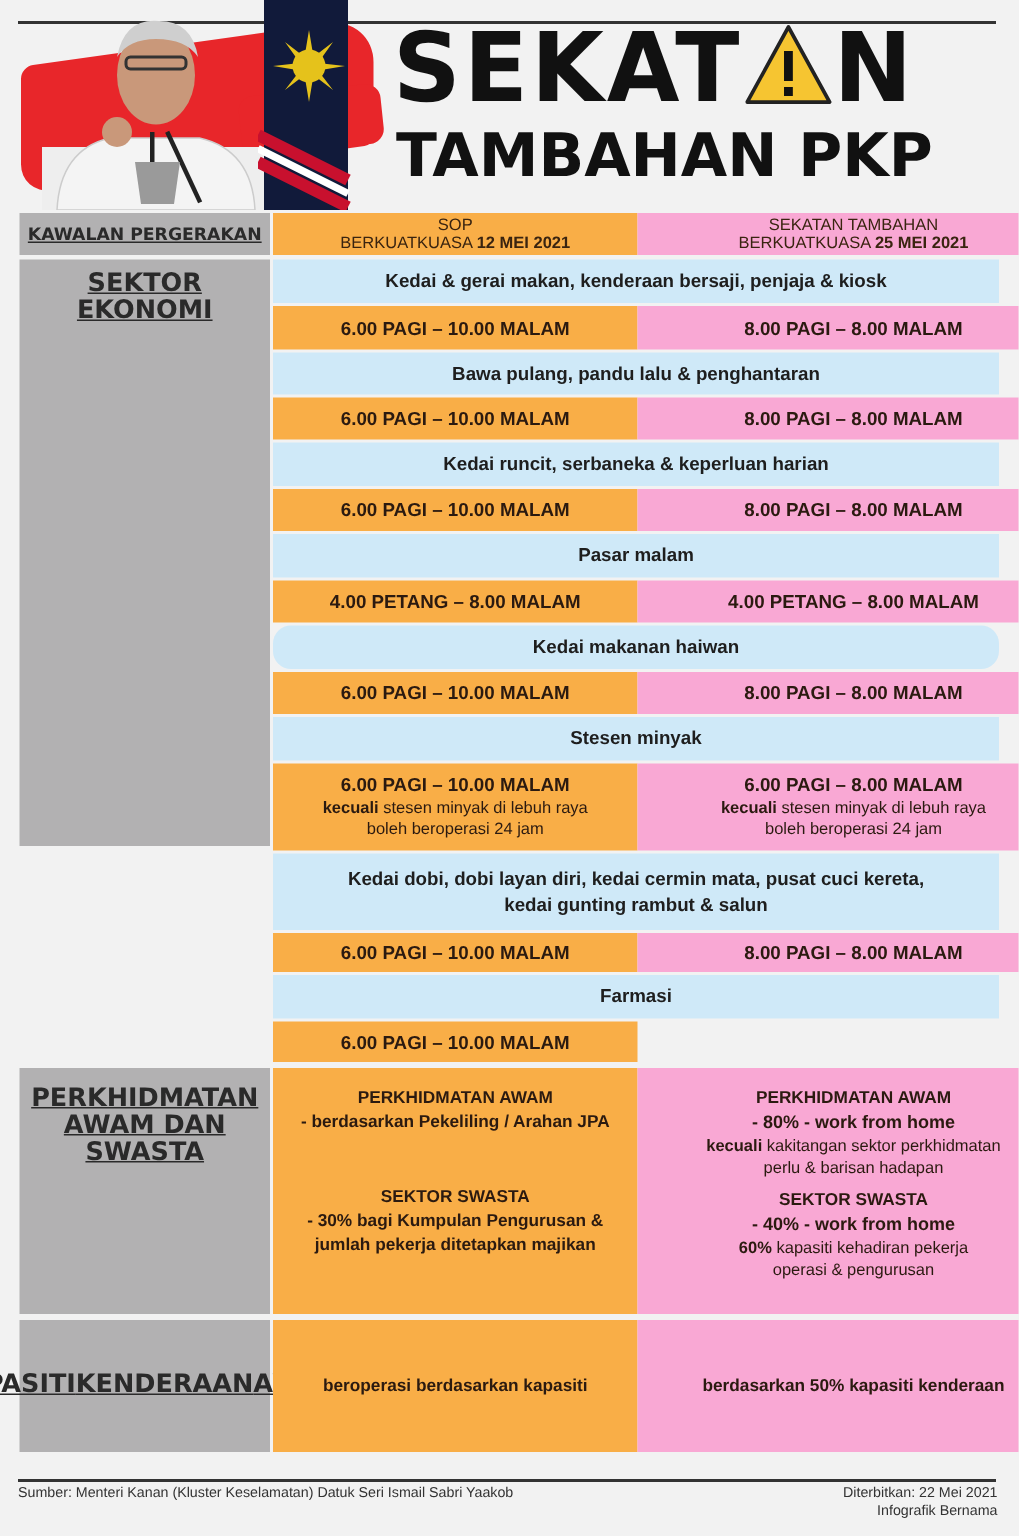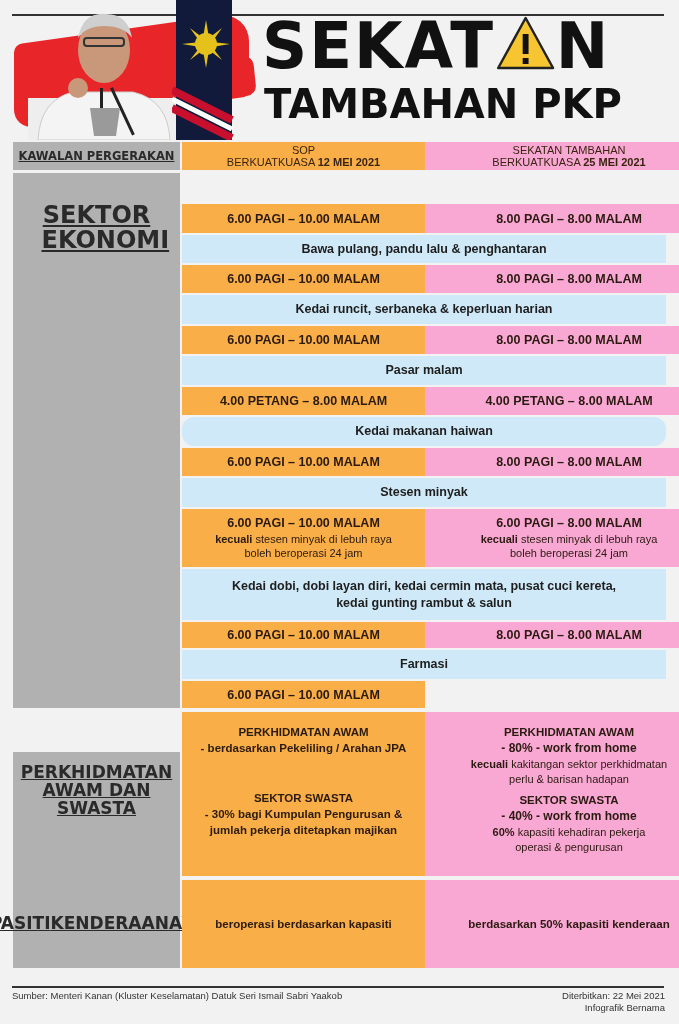--- a/index.html
+++ b/index.html
@@ -77,24 +77,25 @@
     <span>SOP</span>
     <span><span>BERKUATKUASA </span><b>12 MEI 2021</b></span>
   </div>
   <div class="c2 hdr" style="top:0;height:28px;">
     <span>SEKATAN TAMBAHAN</span>
     <span><span>BERKUATKUASA </span><b>25 MEI 2021</b></span>
   </div>
 </div>
 
 <div class="row" style="top:173px;height:535px;">
-  <div class="lbl" style="top:0;height:535px;font-size:24px;line-height:1.05;padding-top:30px;box-sizing:border-box;">
+  <div class="lbl" style="top:0;height:391px;font-size:17px;line-height:1.05;padding-top:8px;box-sizing:border-box;">
     <span style="width:110px;">SEKTOR EKONOMI</span>
   </div>
 
+  <div class="sub" style="top:0;height:29px;">Kedai &amp; gerai makan, kenderaan bersaji, penjaja &amp; kiosk</div>
   <div class="c1 time" style="top:31px;height:29px;">6.00 PAGI – 10.00 MALAM</div>
   <div class="c2 time" style="top:31px;height:29px;">8.00 PAGI – 8.00 MALAM</div>
 
   <div class="sub" style="top:62px;height:28px;">Bawa pulang, pandu lalu &amp; penghantaran</div>
   <div class="c1 time" style="top:92px;height:28px;">6.00 PAGI – 10.00 MALAM</div>
   <div class="c2 time" style="top:92px;height:28px;">8.00 PAGI – 8.00 MALAM</div>
 
   <div class="sub" style="top:122px;height:29px;">Kedai runcit, serbaneka &amp; keperluan harian</div>
   <div class="c1 time" style="top:153px;height:28px;">6.00 PAGI – 10.00 MALAM</div>
   <div class="c2 time" style="top:153px;height:28px;">8.00 PAGI – 8.00 MALAM</div>
@@ -124,21 +125,21 @@
     <span>kedai gunting rambut &amp; salun</span>
   </div>
   <div class="c1 time" style="top:449px;height:26px;">6.00 PAGI – 10.00 MALAM</div>
   <div class="c2 time" style="top:449px;height:26px;">8.00 PAGI – 8.00 MALAM</div>
 
   <div class="sub" style="top:477px;height:29px;">Farmasi</div>
   <div class="c1 time" style="top:508px;height:27px;">6.00 PAGI – 10.00 MALAM</div>
 </div>
 
 <div class="row" style="top:712px;height:164px;">
-  <div class="lbl" style="top:0;height:164px;font-size:17px;line-height:1.05;padding-top:12px;box-sizing:border-box;flex-direction:column;justify-content:flex-start;align-items:center;margin-top:40px;">
+  <div class="lbl" style="top:0;height:164px;font-size:17px;line-height:1.05;padding-top:12px;box-sizing:border-box;flex-direction:column;justify-content:flex-start;align-items:center;">
     <span>PERKHIDMATAN</span>
     <span>AWAM DAN</span>
     <span>SWASTA</span>
   </div>
   <div class="c1" style="top:0;height:164px;text-align:center;color:#2b1a10;font-weight:bold;font-size:11.5px;line-height:1.4;">
     <div style="padding-top:12px;">PERKHIDMATAN AWAM</div>
     <div>- berdasarkan Pekeliling / Arahan JPA</div>
     <div style="margin-top:34px;">SEKTOR SWASTA</div>
     <div>- 30% bagi Kumpulan Pengurusan &amp;</div>
     <div>jumlah pekerja ditetapkan majikan</div>

